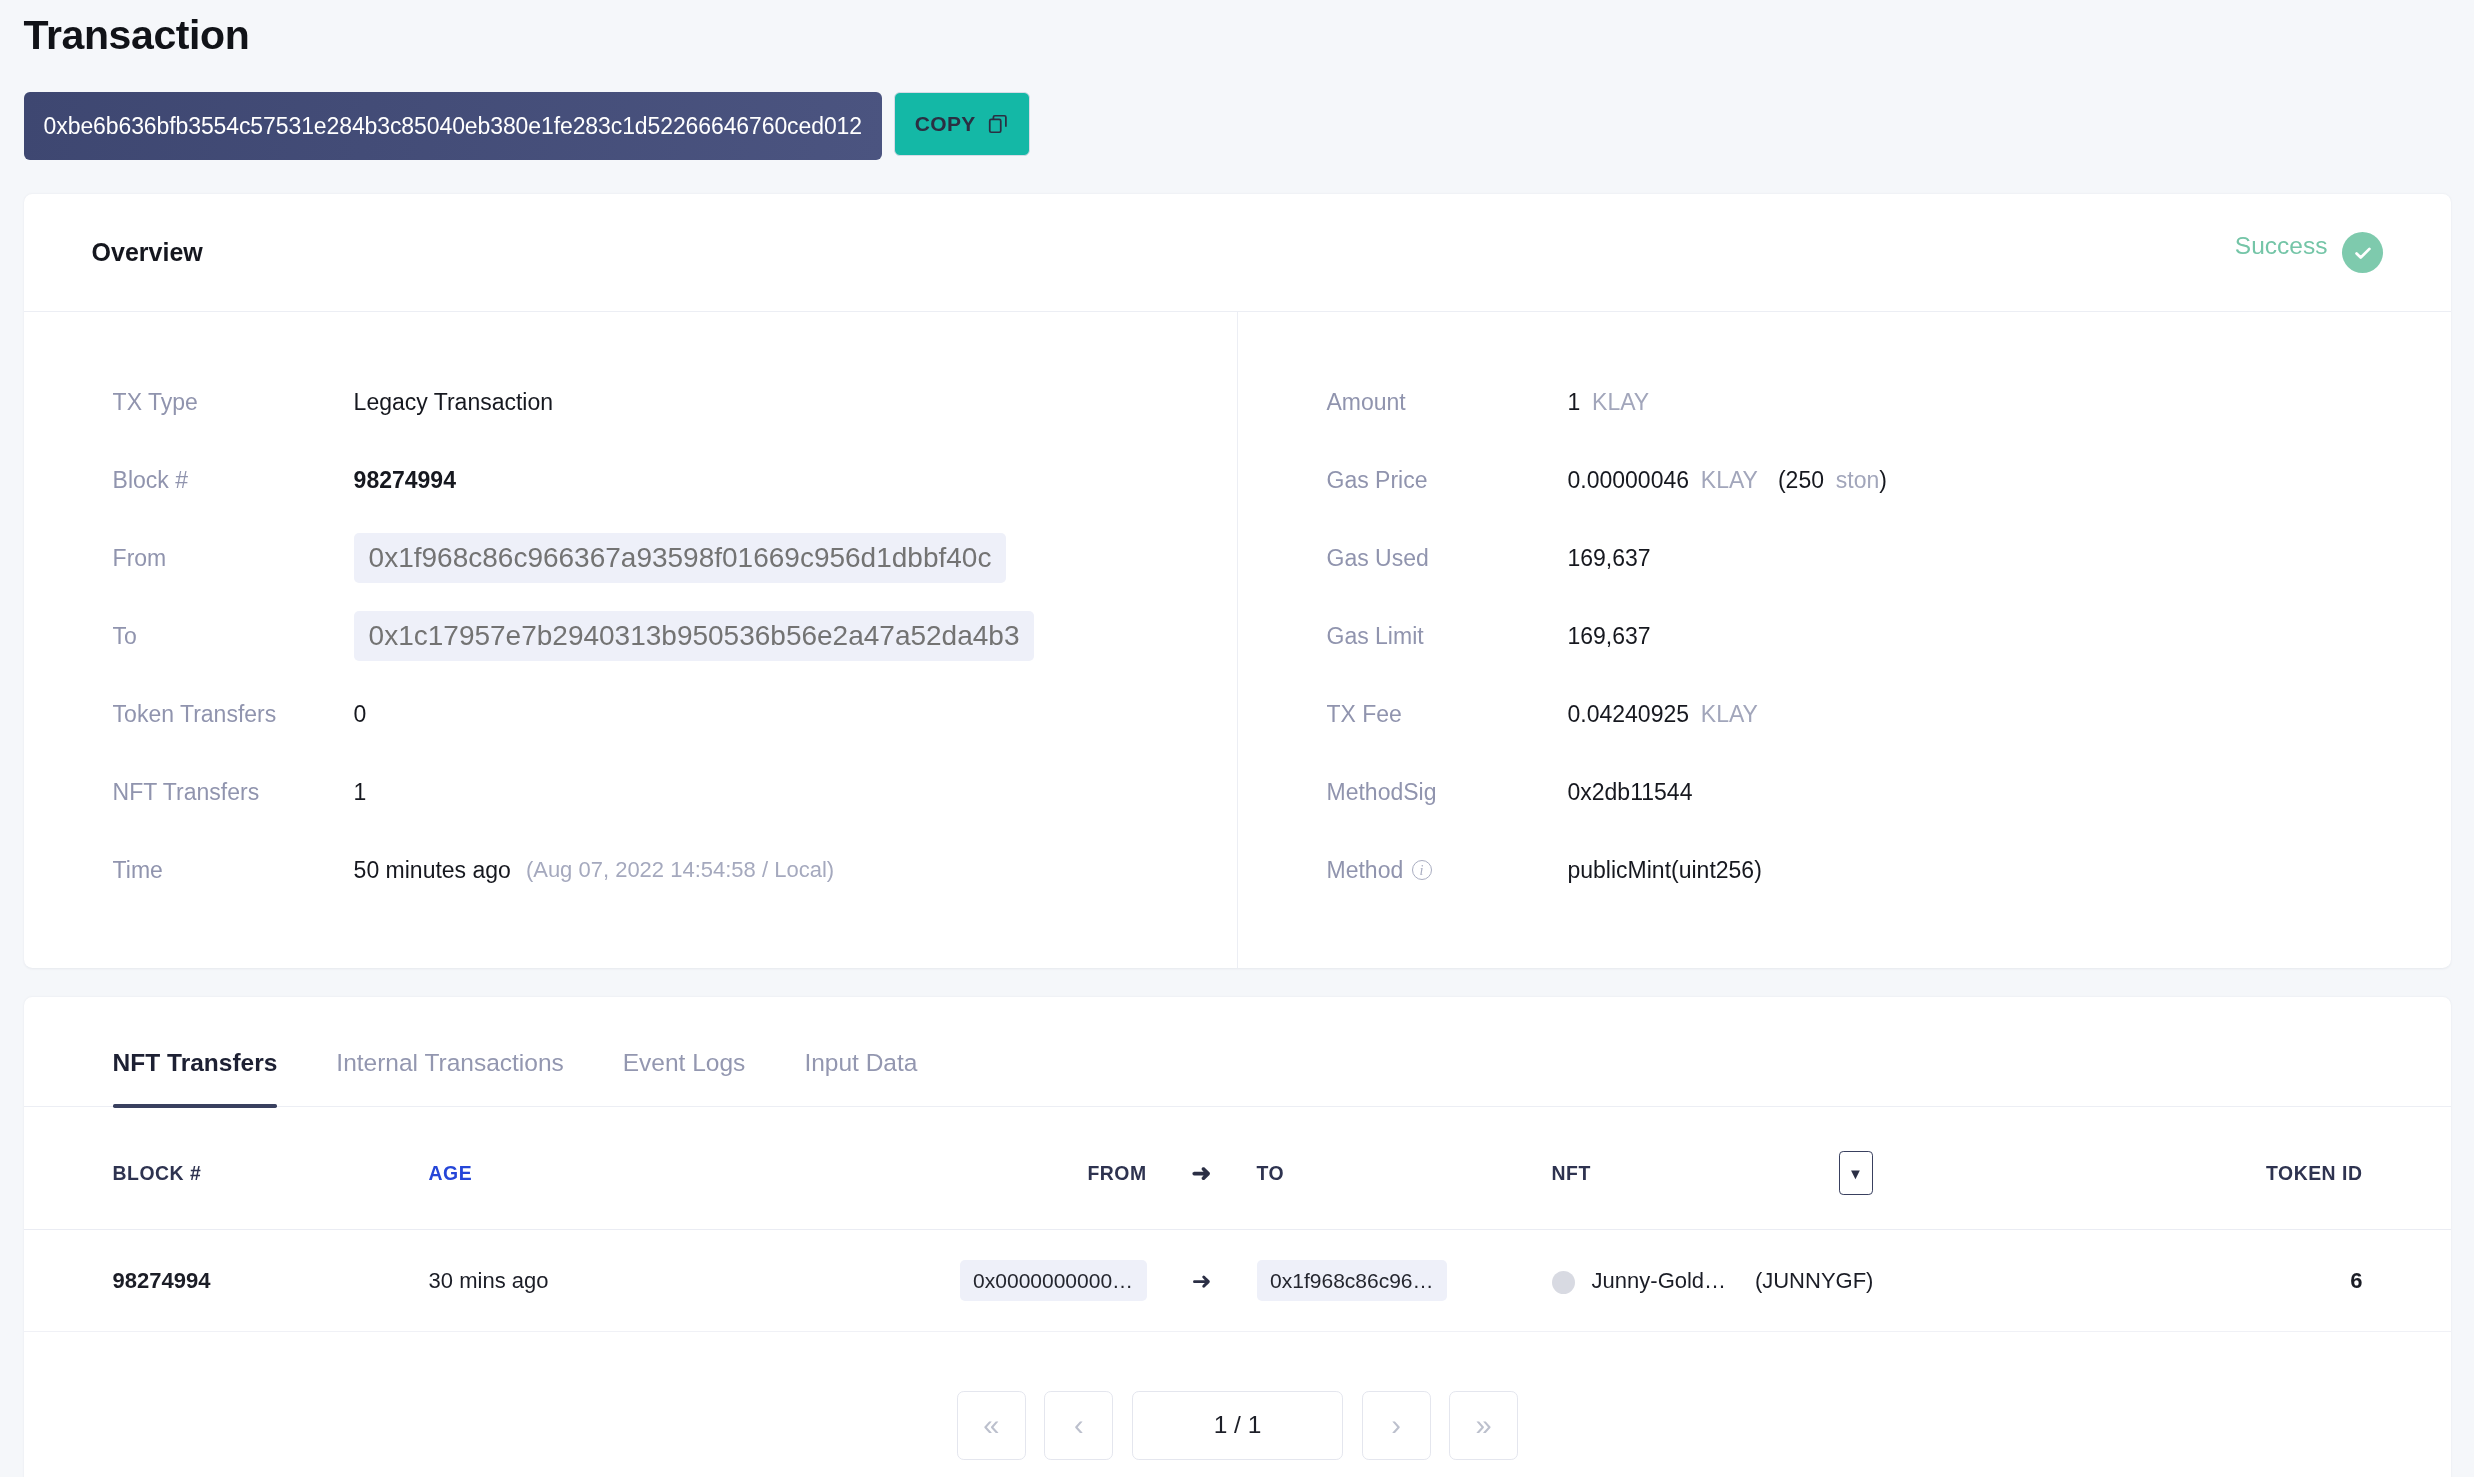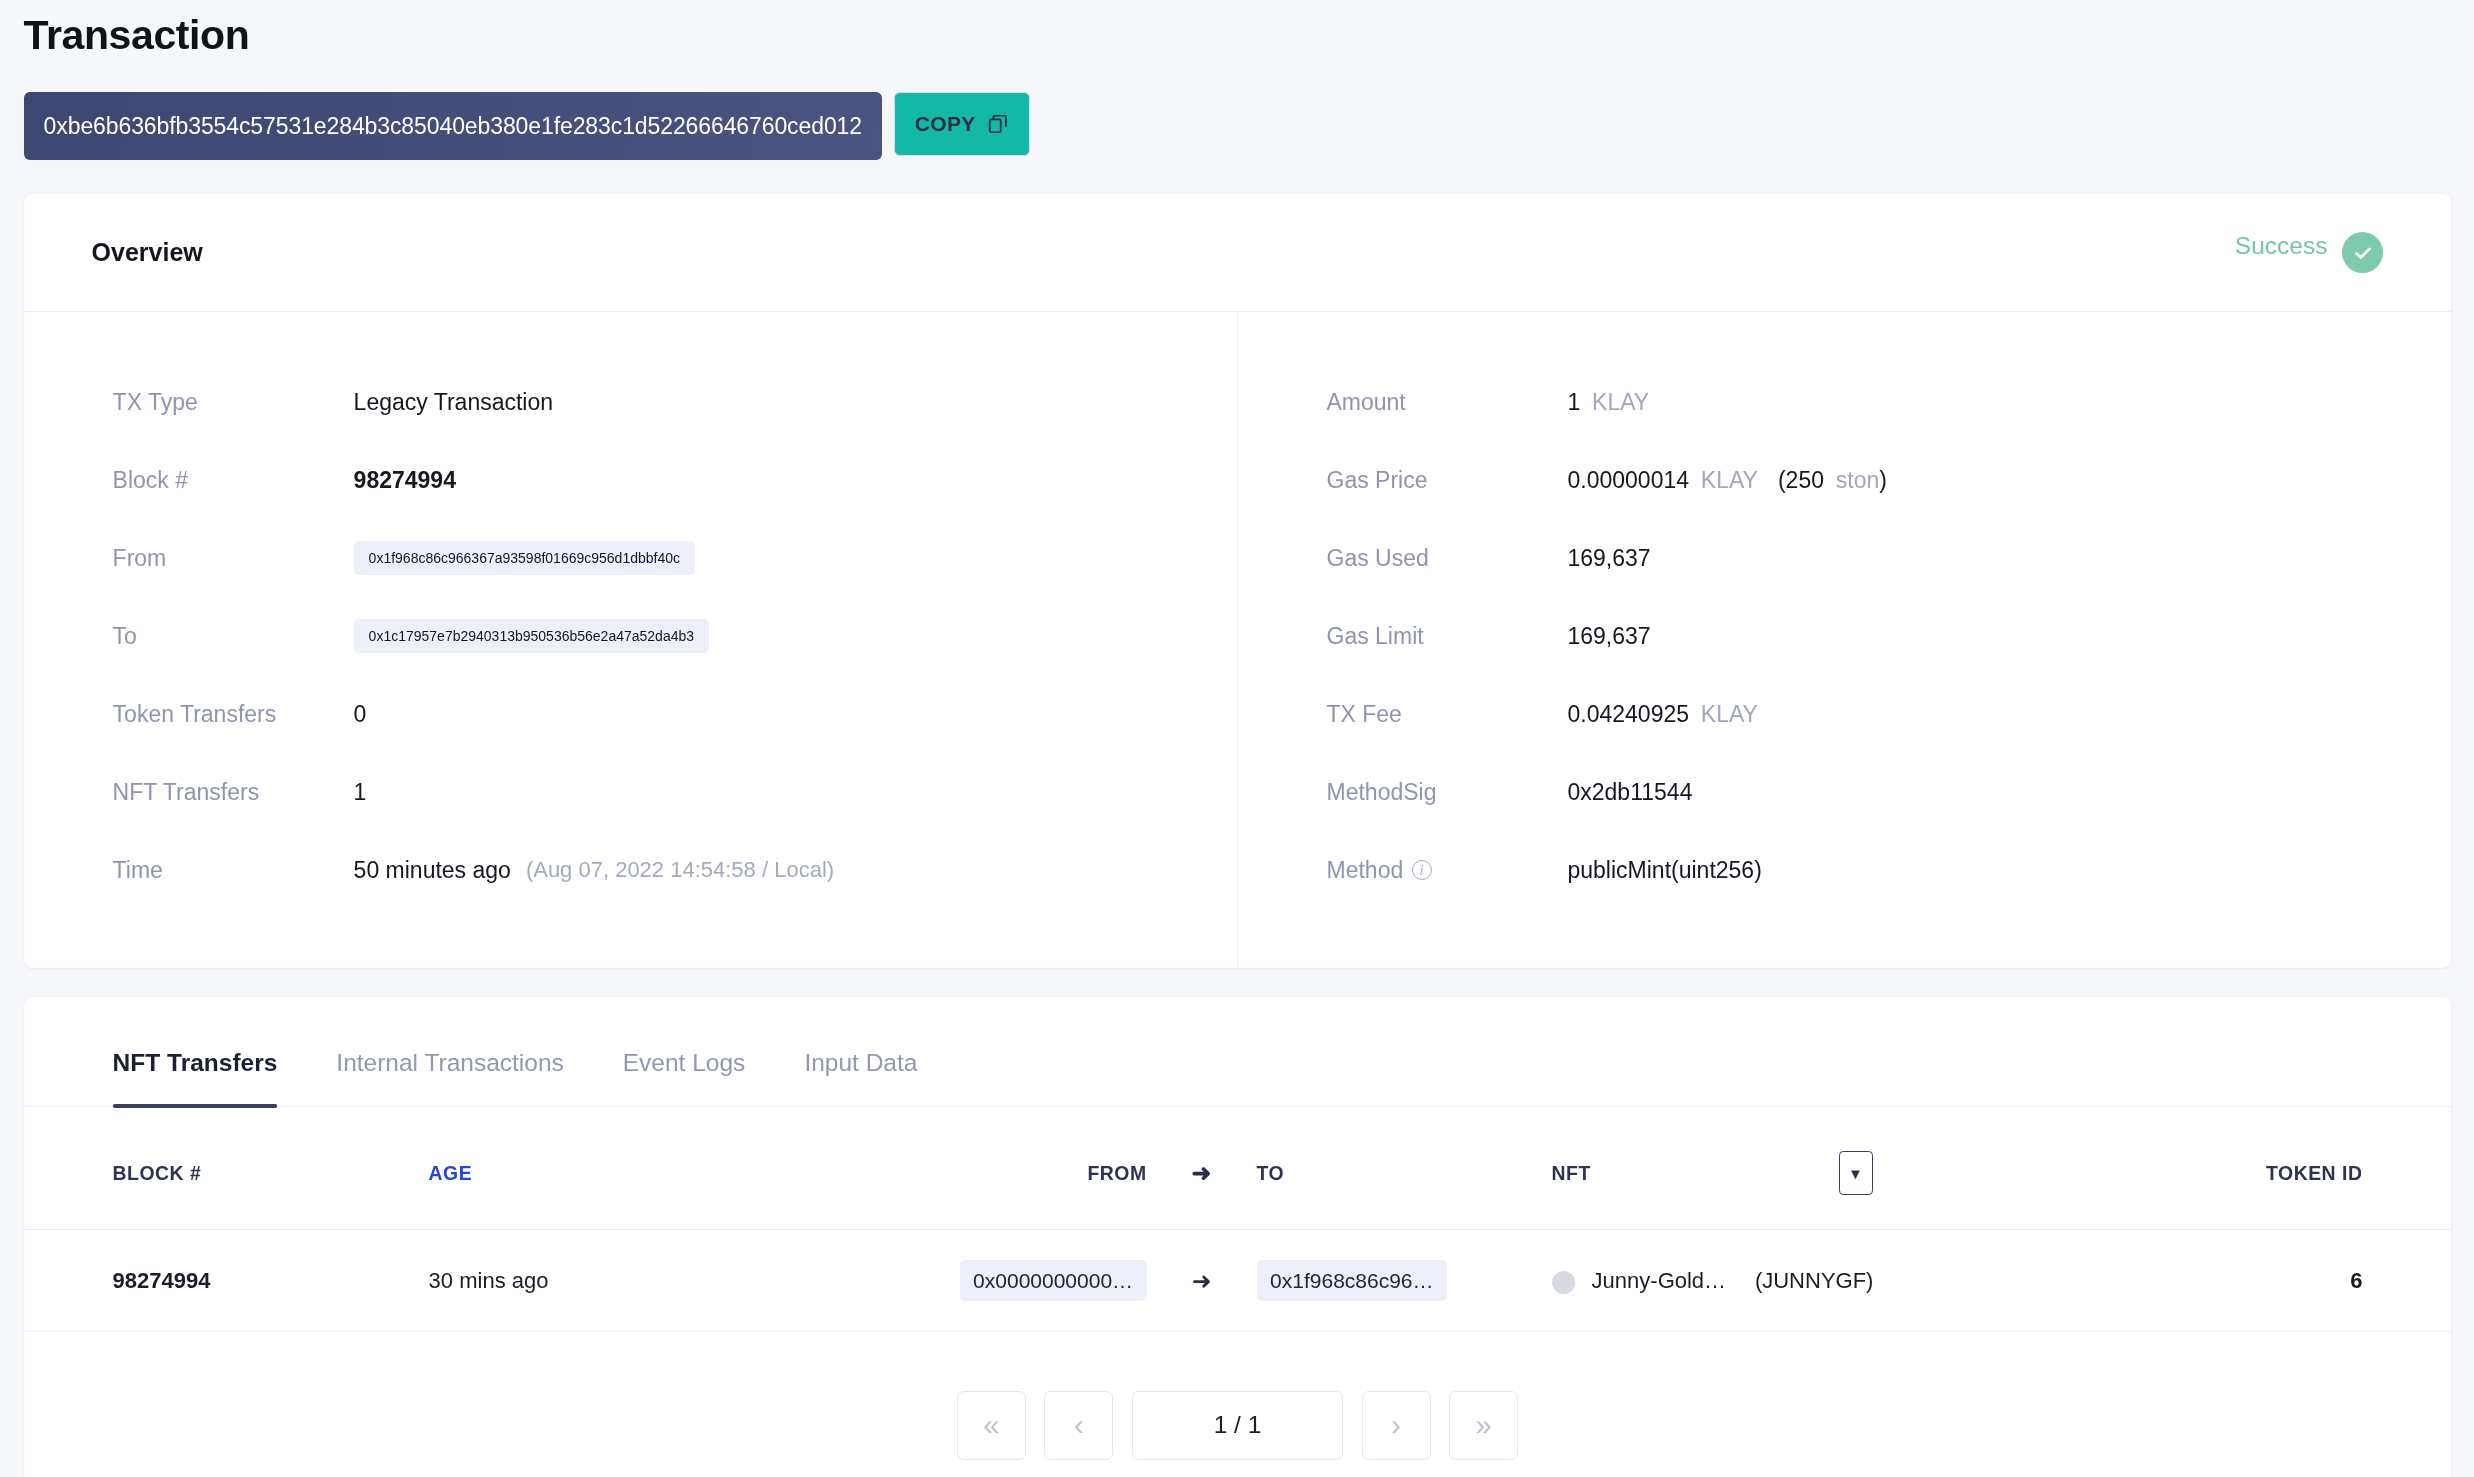--- a/index.html
+++ b/index.html
@@ -139,22 +139,22 @@
   }
   .kv .v.bold { font-weight: bold; }
   .unit { color: #a2a6bb; margin-left: 11.8px; font-size: 23px; }
   .paren { color: #16181f; margin-left: 20px; font-size: 23px; }
   .time-sub { color: #a5a9be; margin-left: 15px; font-size: 22px; }
 
   .addr-pill {
     background: #eef0f9;
     border-radius: 5px;
     padding: 9.3px 15px;
-    font-size: 14px;
-    color: #0f172a;
+    font-size: 28px;
+    color: #737373;
     white-space: nowrap;
   }
 
   .info-i {
     width: 20px; height: 20px;
     border: 1.4px solid #a9adc1;
     border-radius: 50%;
     color: #a9adc1;
     font-size: 14.3px;
     font-style: italic;
@@ -369,21 +369,21 @@
           <div class="kv">
             <div class="k">Amount</div>
             <div class="v">
               <span>1</span>
               <span class="unit">KLAY</span>
             </div>
           </div>
           <div class="kv">
             <div class="k">Gas Price</div>
             <div class="v">
-              <span>0.00000014</span>
+              <span>0.00000046</span>
               <span class="unit">KLAY</span>
               <span class="paren"><span>(</span><span>250</span><span class="unit">ston</span><span>)</span></span>
             </div>
           </div>
           <div class="kv">
             <div class="k">Gas Used</div>
             <div class="v">169,637</div>
           </div>
           <div class="kv">
             <div class="k">Gas Limit</div>

